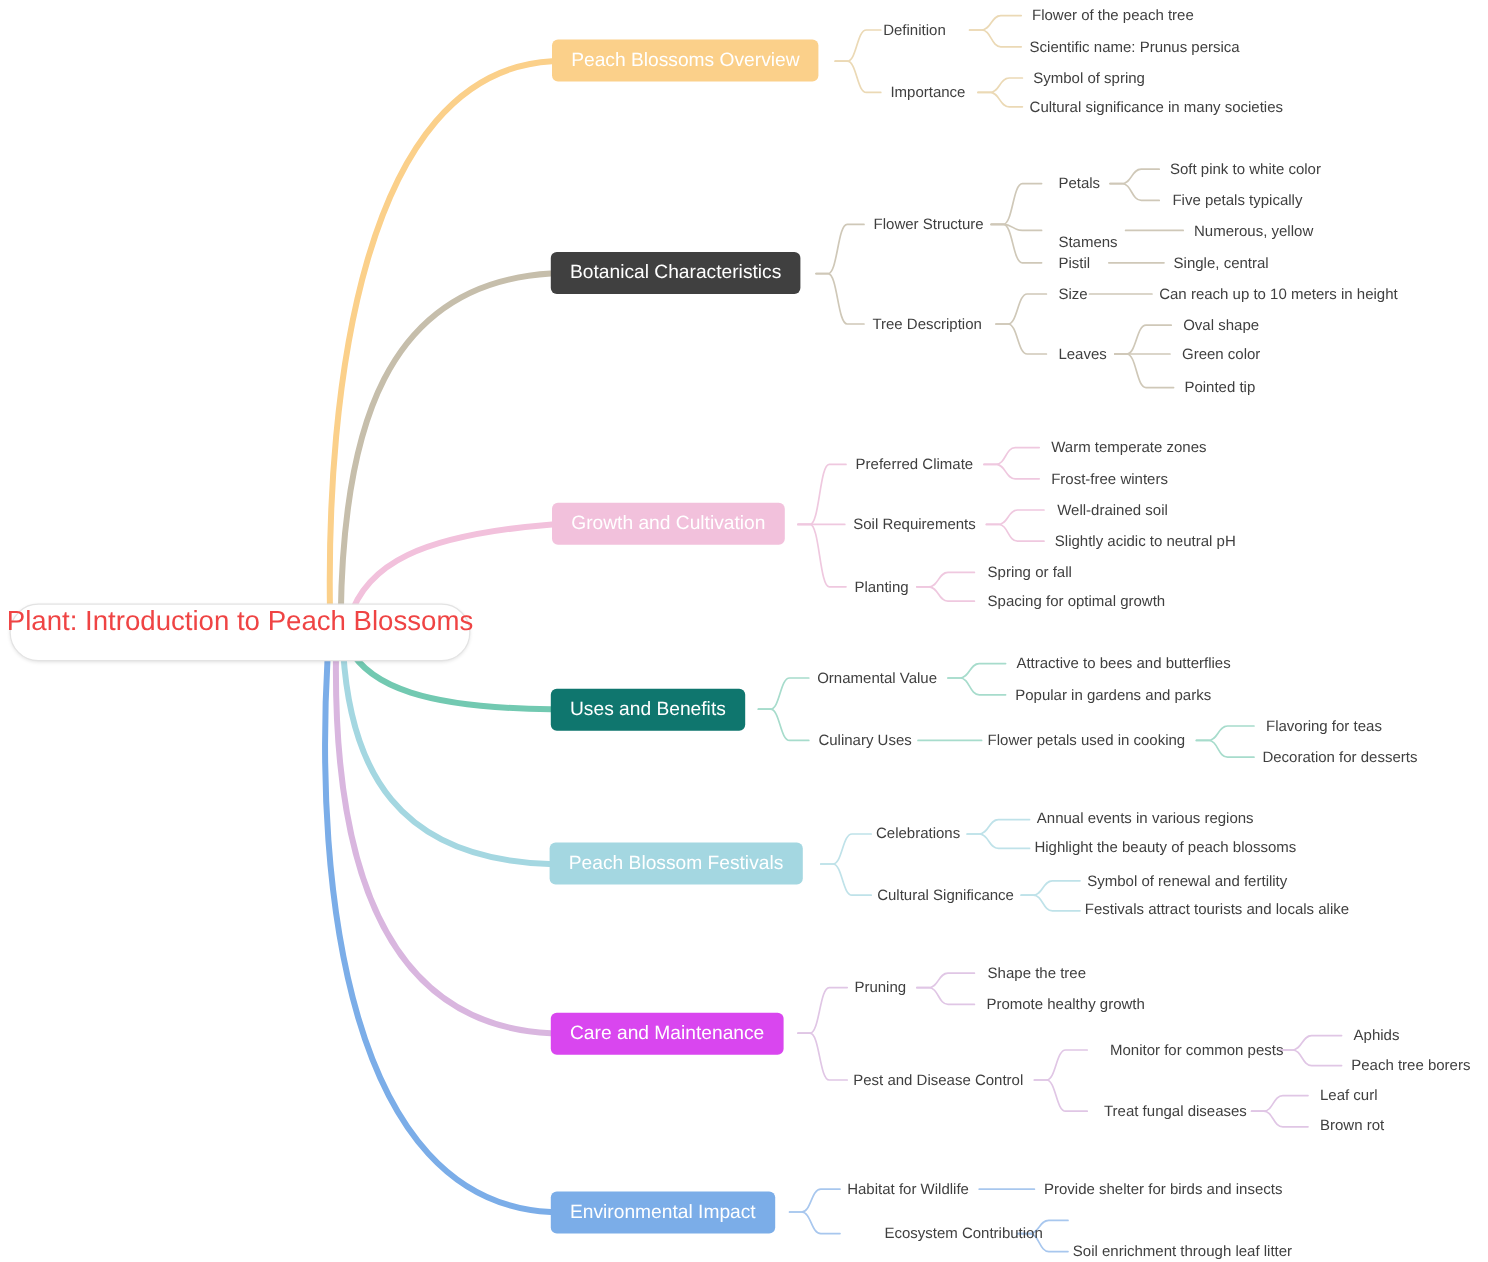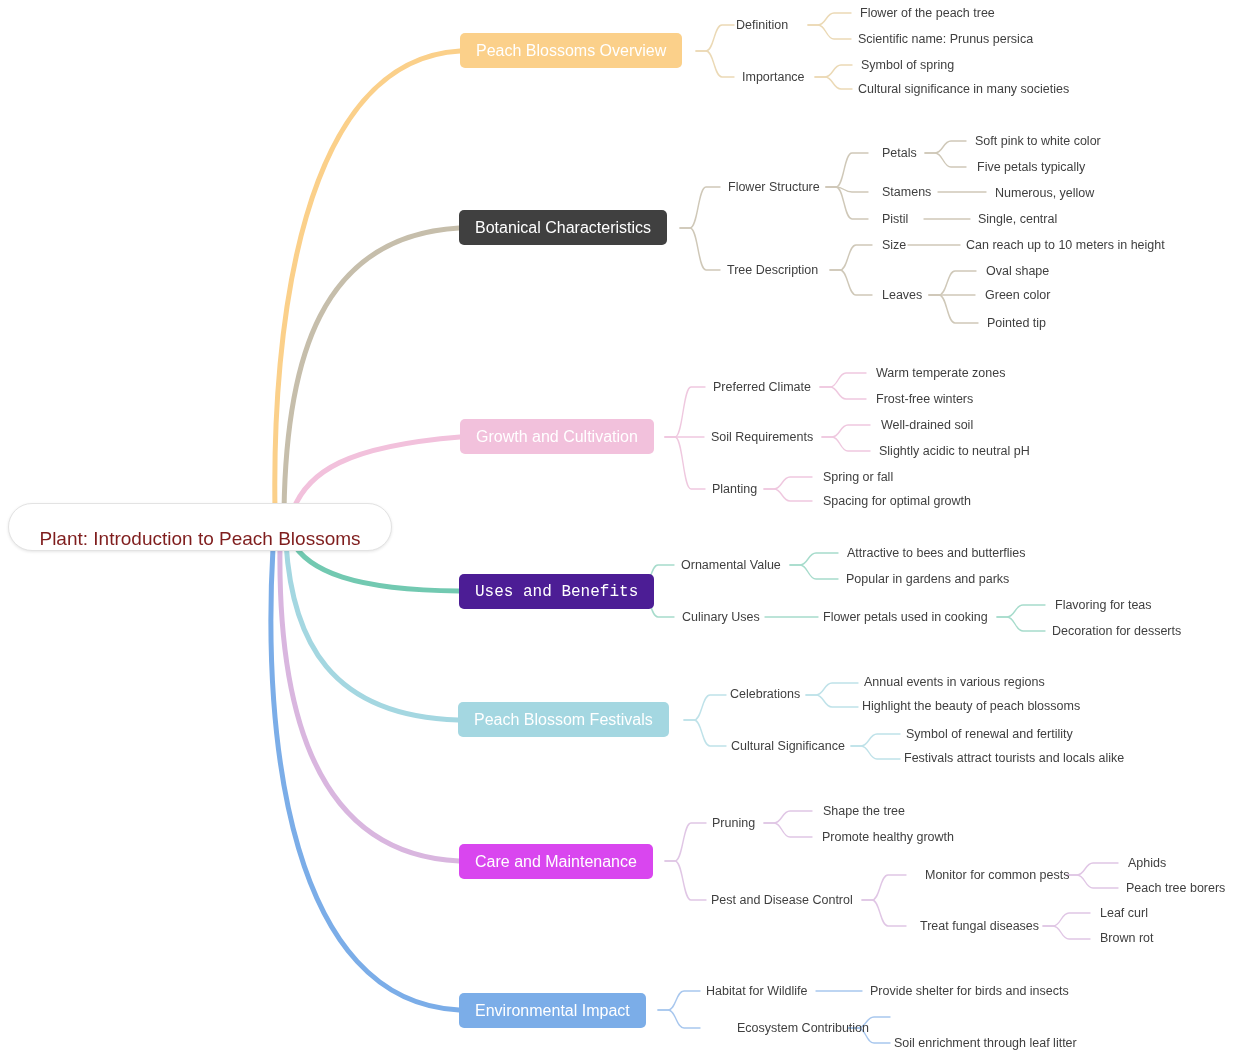--- a/index.html
+++ b/index.html
@@ -12,22 +12,22 @@
   #canvas{position:relative;width:1240px;height:1052px;}
   svg#links{position:absolute;left:0;top:0;width:1240px;height:1052px;}
 
   .node{position:absolute;box-sizing:border-box;white-space:nowrap;}
 
   
   .root{
     left:8px;top:503px;width:384px;height:48px;
     background:#ffffff;border:1px solid #e3e3e3;border-radius:24px;
     box-shadow:0 1px 3px rgba(0,0,0,.10);
-    display:flex;align-items:flex-end;justify-content:center;
-    font-size:19px;color:#7f1d1d;z-index:5;
+    display:flex;align-items:flex-start;justify-content:center;
+    font-size:23px;color:#ef4444;z-index:5;
   }
 
   
   .branch{
     height:35px;border-radius:5px;
     display:flex;align-items:center;justify-content:center;
     padding:0 16px;color:#ffffff;font-size:16px;z-index:4;
   }
 
   
@@ -185,21 +185,21 @@
   </div>
   <div class="node leaf" style="left:728px;top:181px;">
     <span>Flower Structure</span>
   </div>
   <div class="node leaf" style="left:727px;top:264px;">
     <span>Tree Description</span>
   </div>
   <div class="node leaf" style="left:882px;top:147px;">
     <span>Petals</span>
   </div>
-  <div class="node leaf" style="left:882px;top:186px;align-items:flex-end;">
+  <div class="node leaf" style="left:882px;top:196px;align-items:flex-end;">
     <span>Stamens</span>
   </div>
   <div class="node leaf" style="left:882px;top:213px;">
     <span>Pistil</span>
   </div>
   <div class="node leaf" style="left:975px;top:135px;">
     <span>Soft pink to white color</span>
   </div>
   <div class="node leaf" style="left:977px;top:161px;">
     <span>Five petals typically</span>
@@ -253,21 +253,21 @@
   <div class="node leaf" style="left:879px;top:445px;align-items:center;">
     <span>Slightly acidic to neutral pH</span>
   </div>
   <div class="node leaf" style="left:823px;top:471px;">
     <span>Spring or fall</span>
   </div>
   <div class="node leaf" style="left:823px;top:495px;">
     <span>Spacing for optimal growth</span>
   </div>
 
-  <div class="node branch" style="left:459px;top:574px;background:#4c1d95;font-family:Liberation Mono, monospace;">
+  <div class="node branch" style="left:459px;top:574px;background:#0f766e;">
     <span>Uses and Benefits</span>
   </div>
   <div class="node leaf" style="left:681px;top:559px;align-items:center;">
     <span>Ornamental Value</span>
   </div>
   <div class="node leaf" style="left:682px;top:611px;">
     <span>Culinary Uses</span>
   </div>
   <div class="node leaf" style="left:847px;top:547px;">
     <span>Attractive to bees and butterflies</span>

